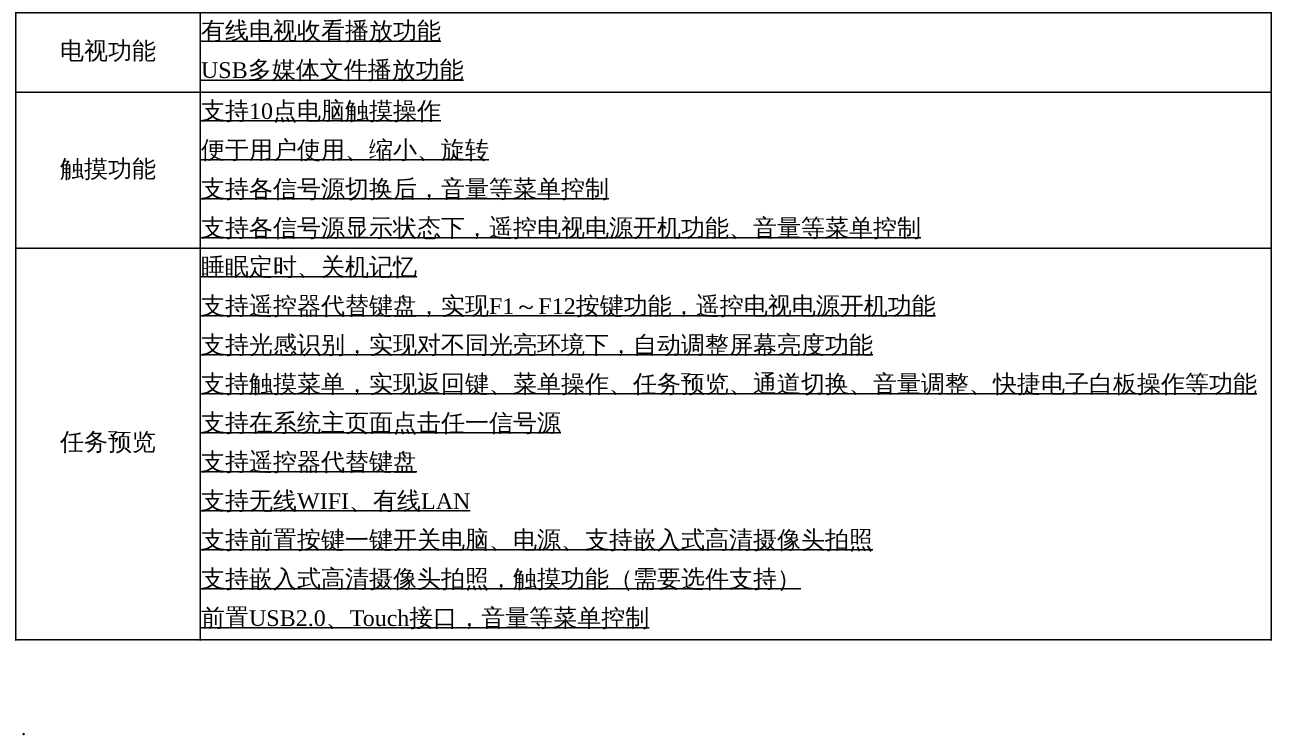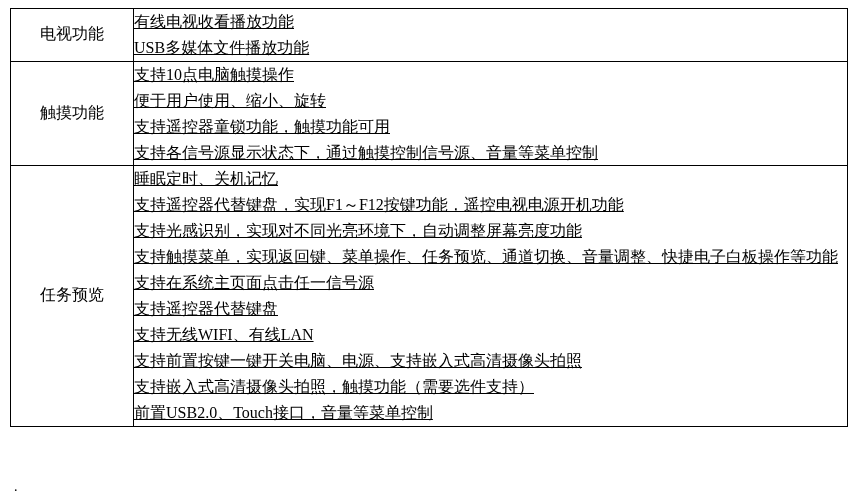--- a/index.html
+++ b/index.html
@@ -32,21 +32,20 @@
     vertical-align: middle;
     padding: 0;
   }
   td.cat-cell {
     width: 122px;
     text-align: center;
     vertical-align: middle;
     font-size: 16px;
     line-height: 1.5;
     padding: 4px 2px;
-    font-family: Liberation Mono, monospace;
   }
   td.items-cell {
     padding: 6px 8px 6px 10px;
     vertical-align: middle;
   }
   ul.item-list {
     list-style: none;
     margin: 0;
     padding: 0;
   }
@@ -85,22 +84,22 @@
           </ul>
         </td>
       </tr>
 
       <tr>
         <td class="cat-cell">触摸功能</td>
         <td class="items-cell">
           <ul class="item-list">
             <li>支持10点电脑触摸操作</li>
             <li>便于用户使用、缩小、旋转</li>
-            <li>支持遥控器童锁功能，触摸功能可用</li>
-            <li>支持各信号源显示状态下，通过触摸控制信号源、音量等菜单控制</li>
+            <li>支持各信号源切换后，音量等菜单控制</li>
+            <li>支持各信号源显示状态下，遥控电视电源开机功能、音量等菜单控制</li>
           </ul>
         </td>
       </tr>
 
       <tr>
         <td class="cat-cell">任务预览</td>
         <td class="items-cell">
           <ul class="item-list">
             <li>睡眠定时、关机记忆</li>
             <li>支持遥控器代替键盘，实现F1～F12按键功能，遥控电视电源开机功能</li>

